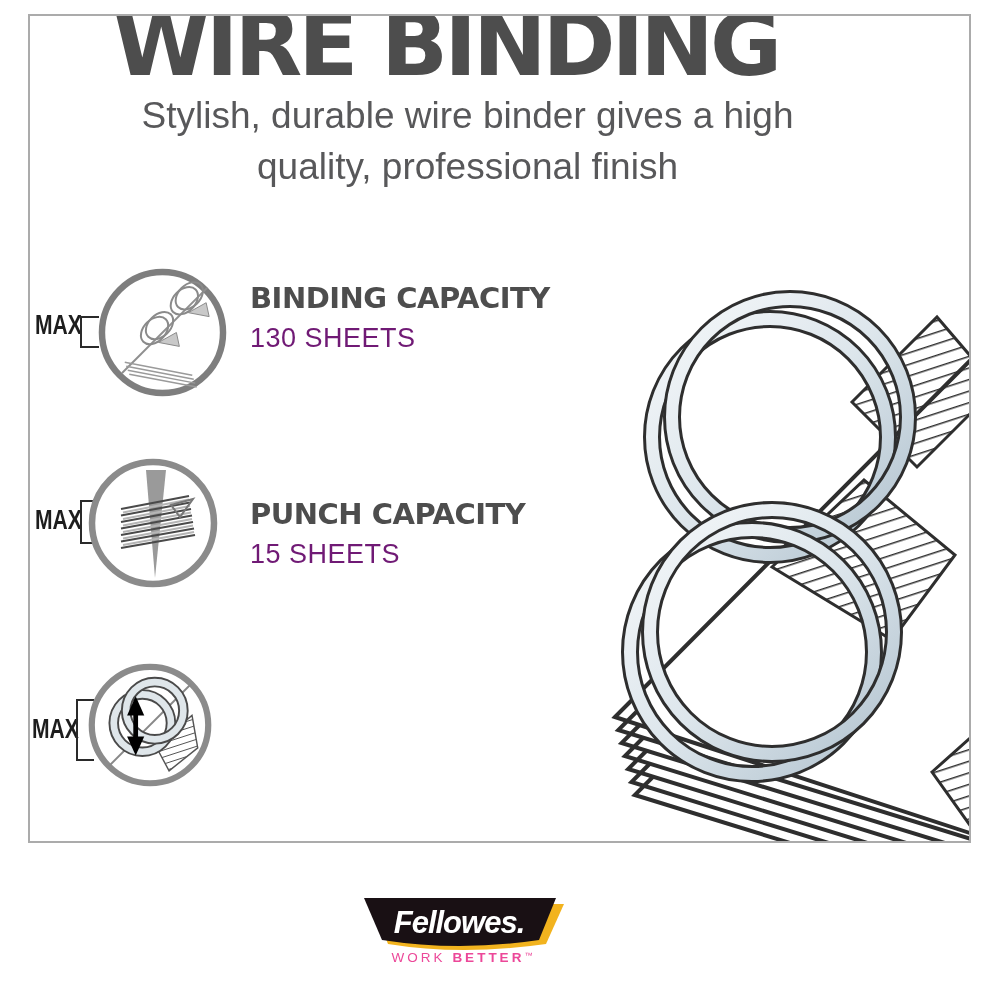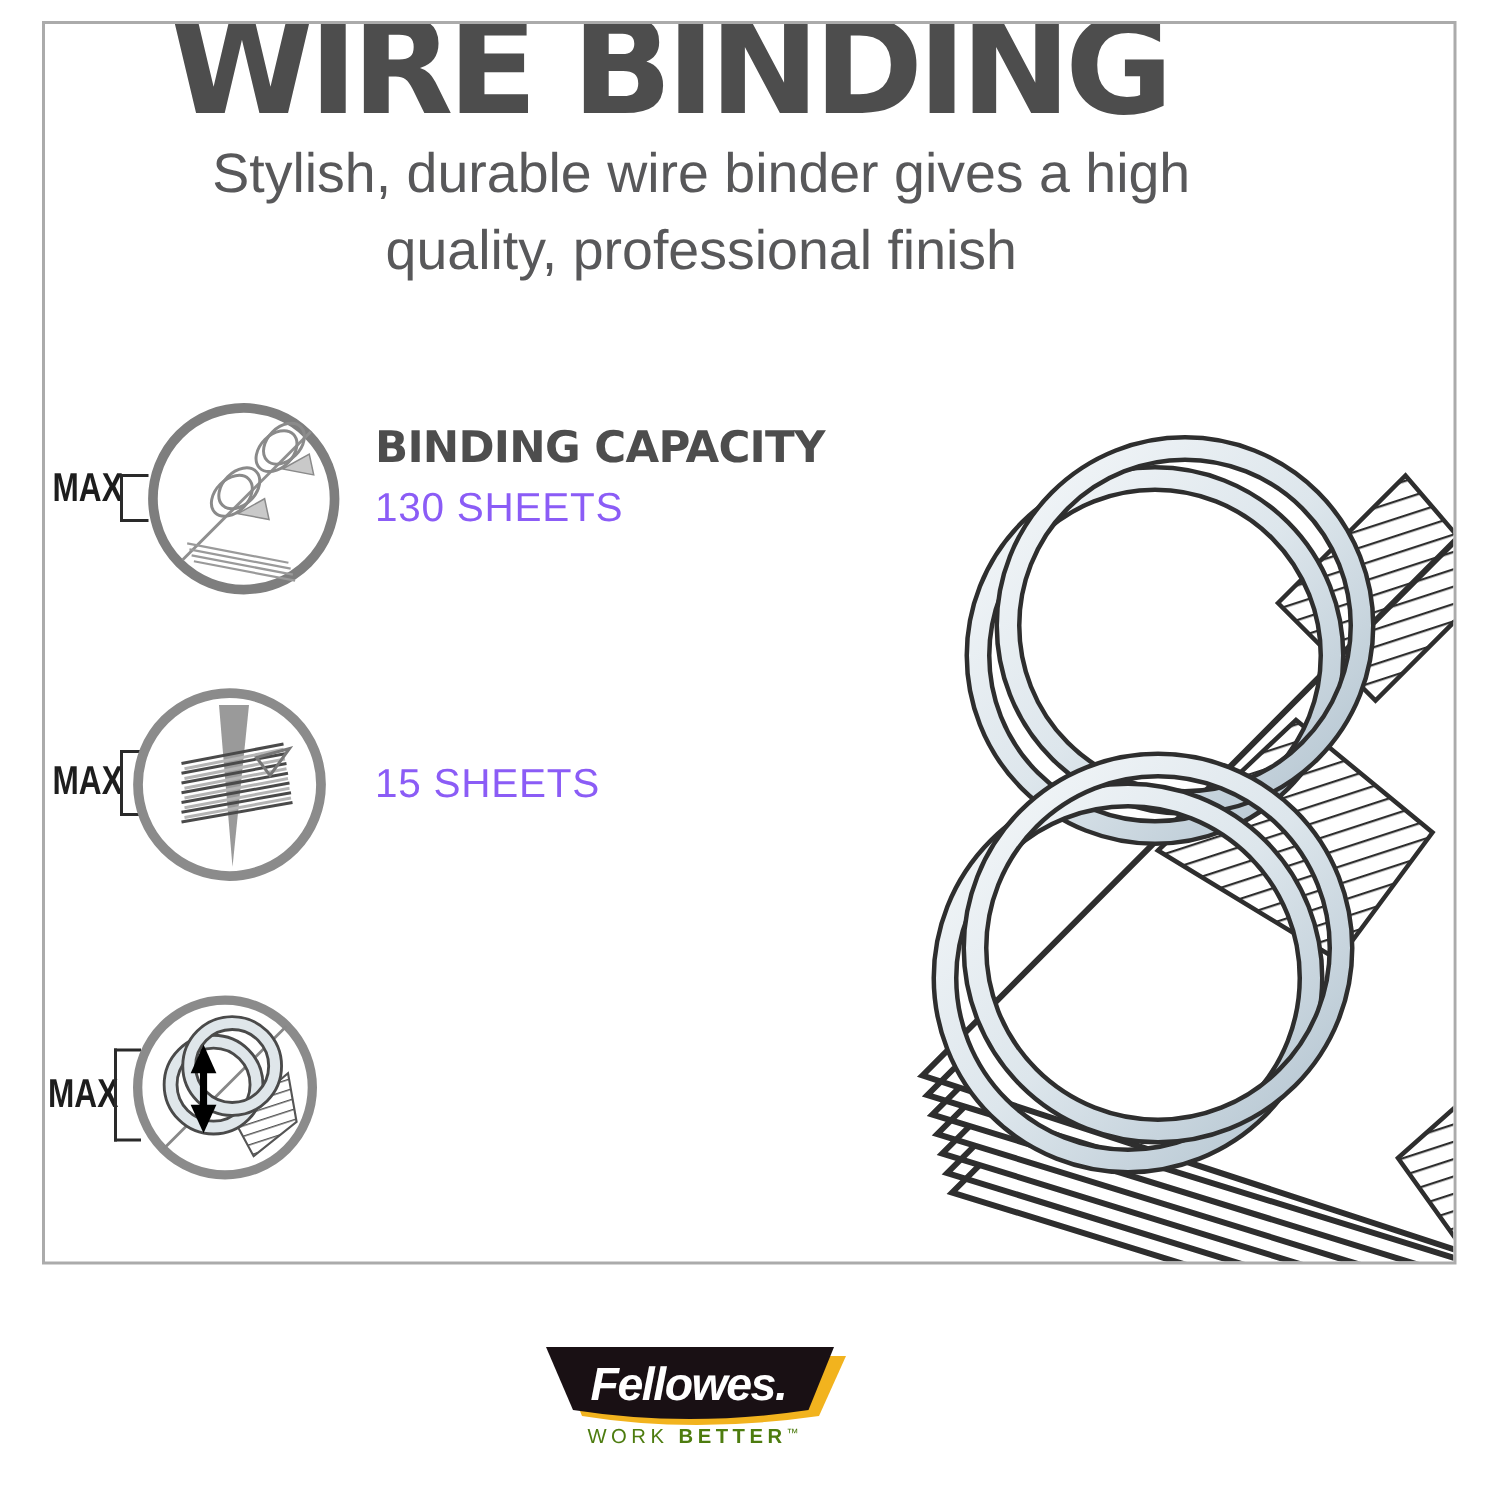--- a/index.html
+++ b/index.html
@@ -25,29 +25,29 @@
     font-size:27px;color:#1d1d1d;transform:scaleX(0.78);transform-origin:left center;
     letter-spacing:0;}
   .max-bracket{position:absolute;border-left:2px solid #2a2a2a;border-top:2px solid #2a2a2a;
     border-bottom:2px solid #2a2a2a;}
 
   .feature-icon{position:absolute;}
 
   .feature-text{position:absolute;left:220px;}
   .feature-heading{font-family:"DejaVu Sans",sans-serif;font-weight:bold;font-size:29px;
     line-height:1.1;color:#4d4d4d;letter-spacing:-0.5px;white-space:nowrap;}
-  .feature-value{margin-top:9px;font-size:27px;line-height:1.1;color:#8b5cf6;
+  .feature-value{margin-top:9px;font-size:27px;line-height:1.1;color:#701a75;
     letter-spacing:0.5px;white-space:nowrap;}
 
   .illustration{position:absolute;left:572px;top:216px;width:367px;height:609px;}
 
   
   .brand{position:absolute;left:356px;top:892px;width:212px;text-align:center;}
   .tagline{position:absolute;left:356px;top:950px;width:212px;text-align:center;
-    font-size:13.5px;letter-spacing:3px;color:#4d7c0f;white-space:nowrap;}
+    font-size:13.5px;letter-spacing:3px;color:#ec4899;white-space:nowrap;}
   .tagline .w1{font-weight:400;}
   .tagline .w2{font-weight:bold;}
   .tagline .tm{font-size:8px;vertical-align:4px;letter-spacing:0;}
 </style>
 </head>
 <body>
 
 <div class="page">
 
   <div class="panel">
@@ -113,20 +113,21 @@
           <line x1="36" y1="62" x2="103" y2="49"></line>
           <line x1="36" y1="68.5" x2="104" y2="55.5"></line>
           <line x1="36" y1="75" x2="105" y2="62"></line>
           <line x1="36" y1="81.5" x2="106" y2="68.5"></line>
           <line x1="36" y1="88" x2="107" y2="75"></line>
         </g>
         <polygon points="84,48 106,42 93,60" fill="none" stroke="#777777" stroke-width="2"></polygon>
       </svg>
 
       <div class="feature-text" style="top:42px;">
+        <div class="feature-heading">PUNCH CAPACITY</div>
         <div class="feature-value">15 SHEETS</div>
       </div>
     </div>
 
     <div class="feature-row row-3">
       <span class="max-label" style="left:2px;top:52px;">MAX</span>
       <span class="max-bracket" style="left:46px;top:37px;width:16px;height:58px;"></span>
 
       <svg class="feature-icon" style="left:57px;top:0;" width="126" height="126" viewBox="0 0 132 132">
         <defs>

